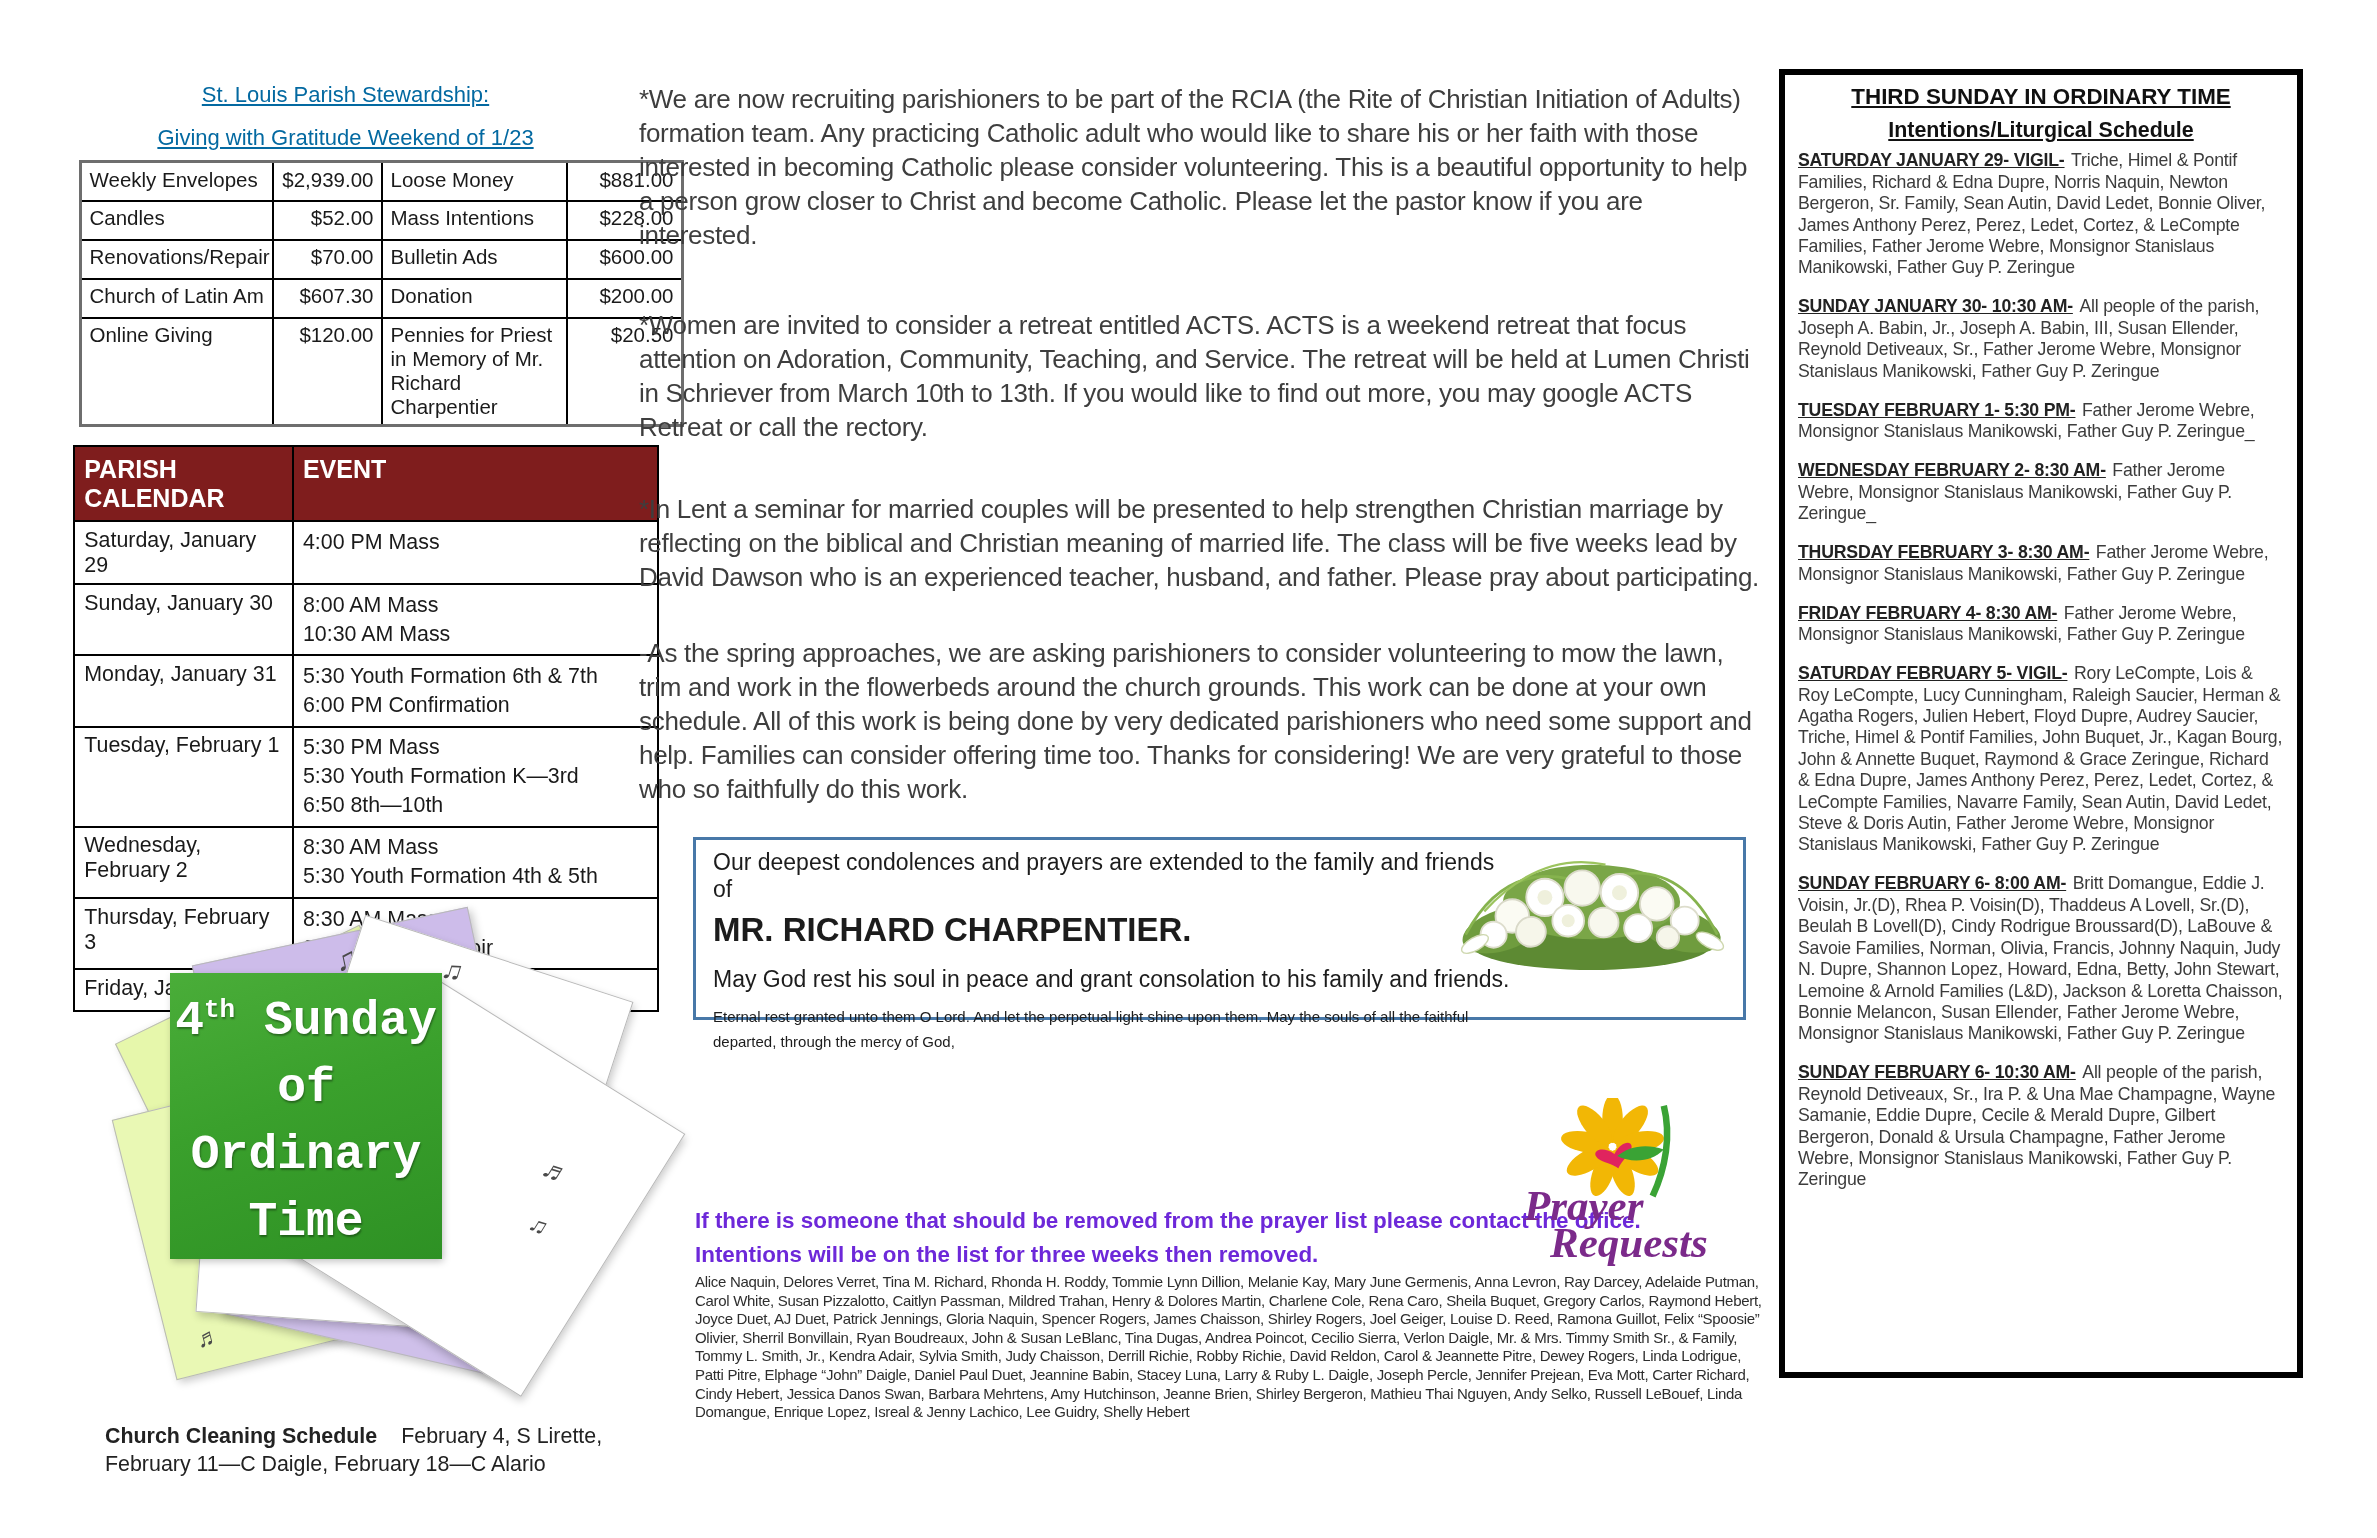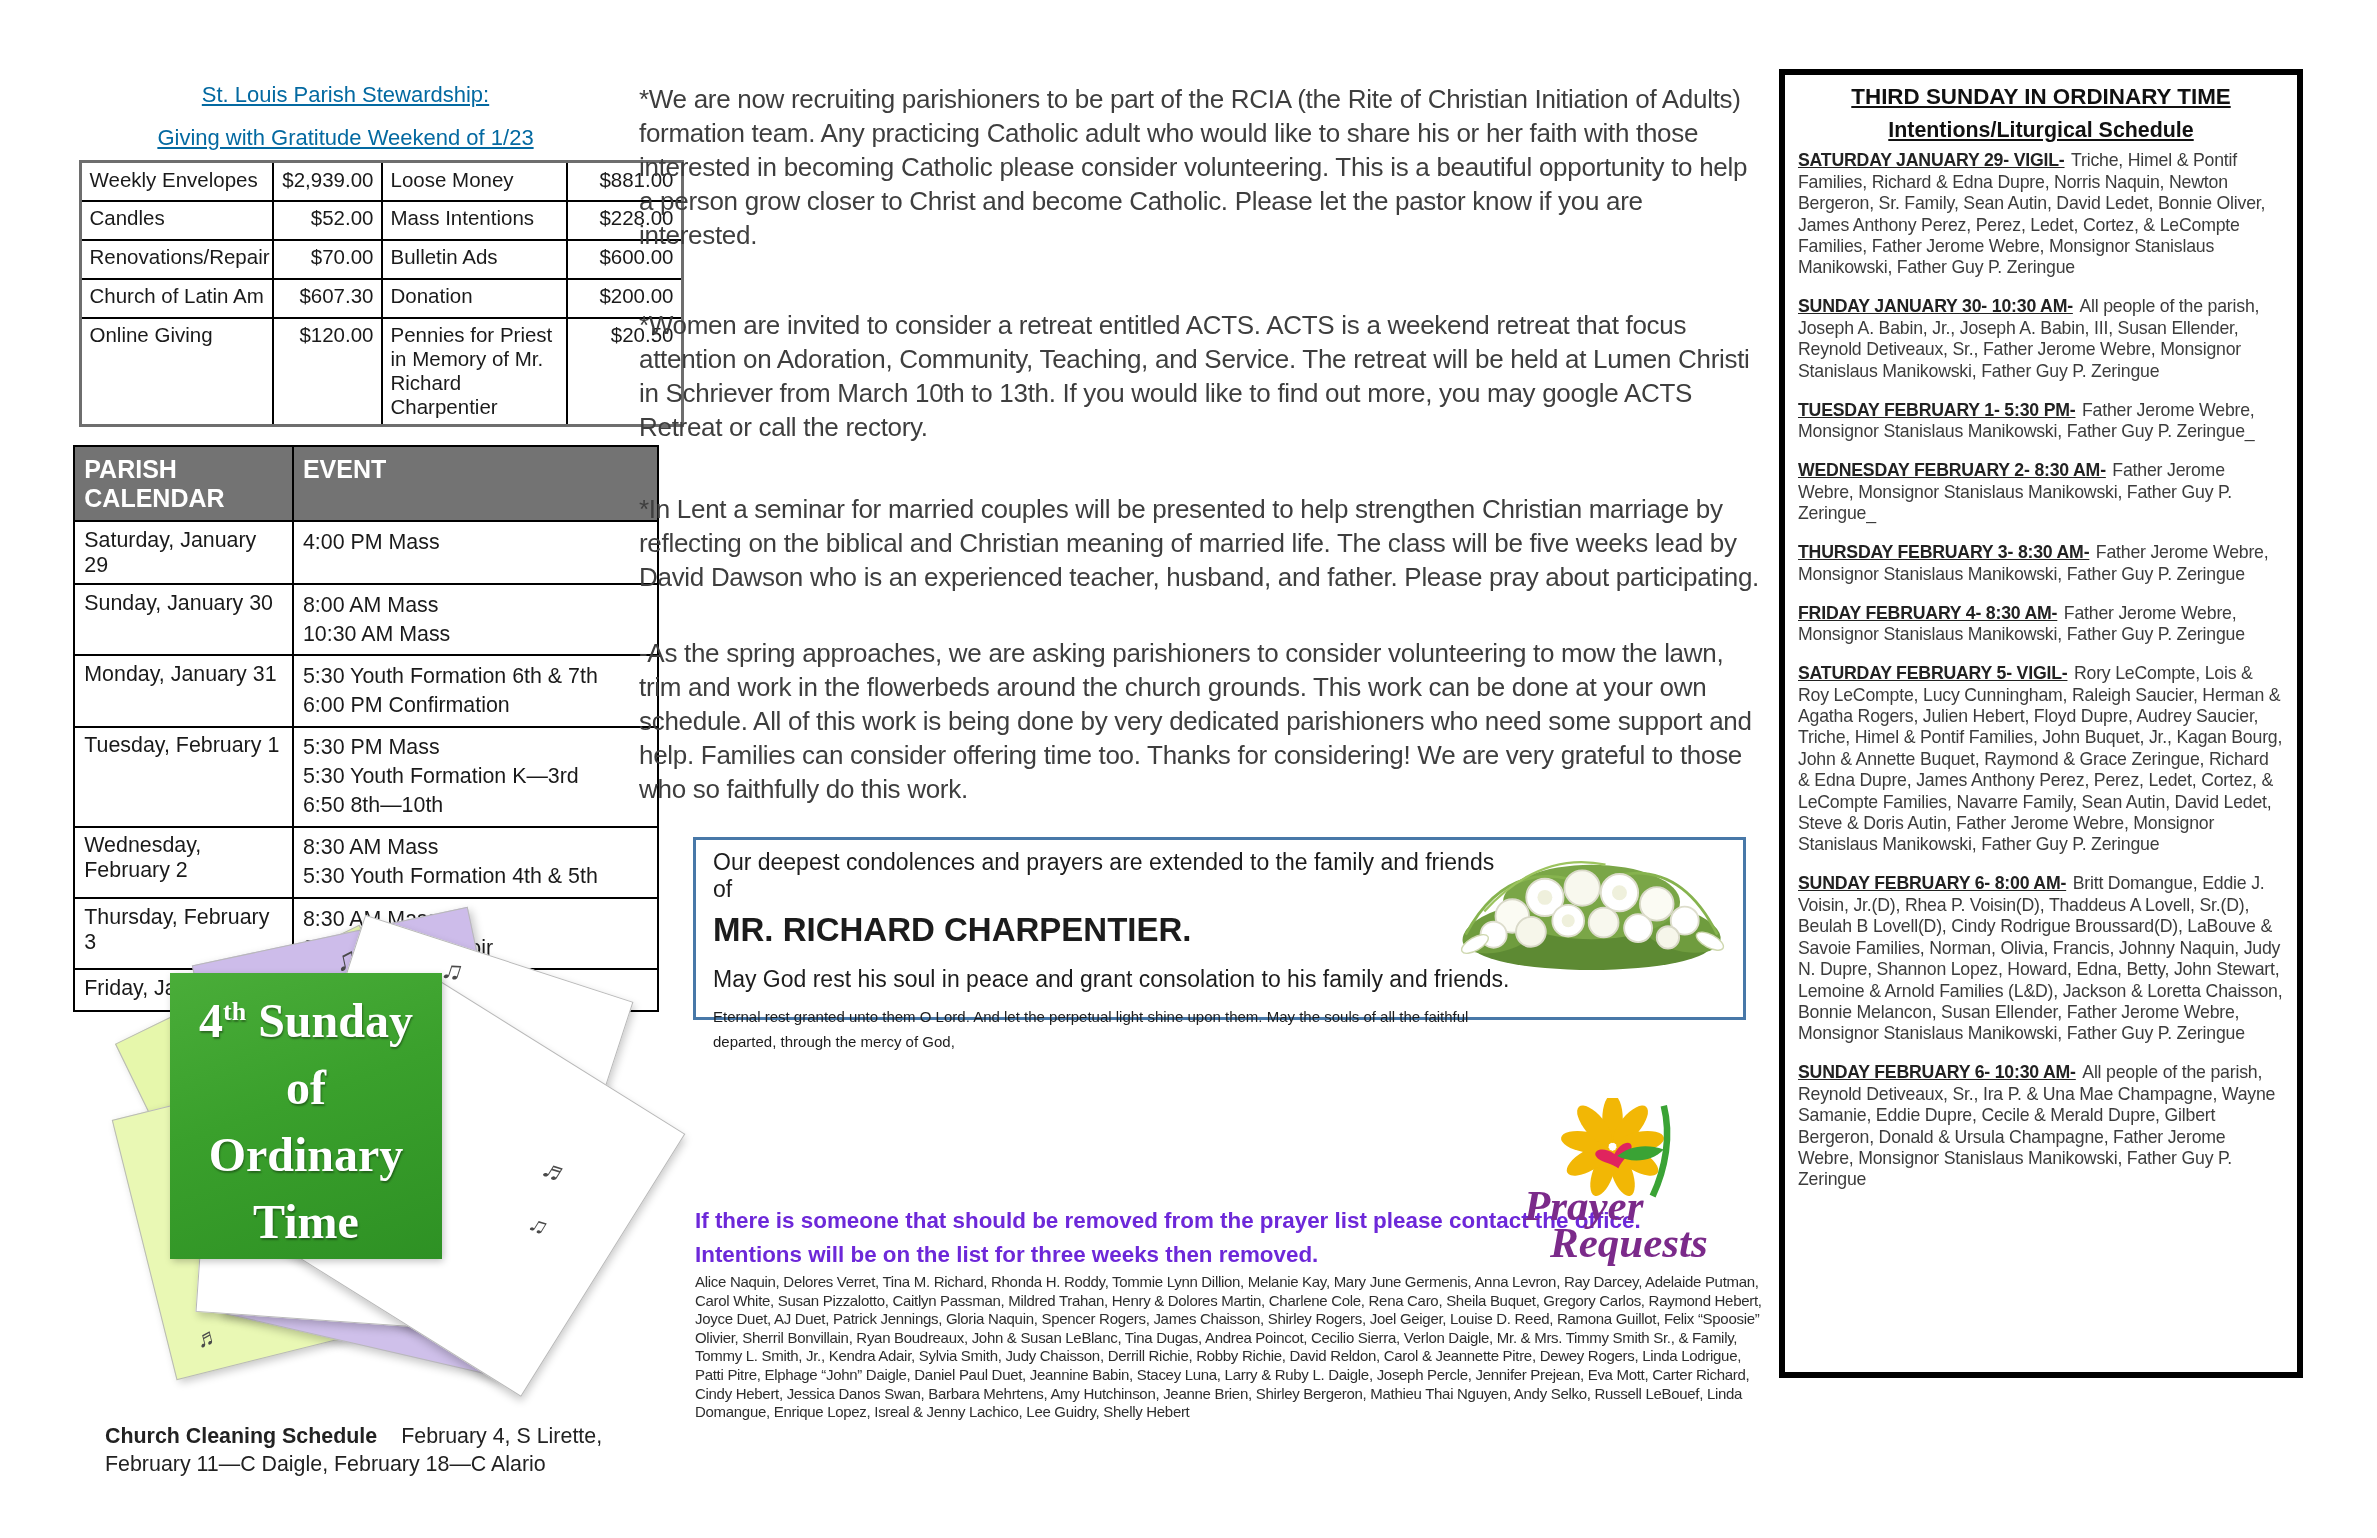--- a/index.html
+++ b/index.html
@@ -14,33 +14,33 @@
              border:3.7px solid #6e6e6e;table-layout:fixed;width:533px;}
   table.stew td{border:2.8px solid #000;font-size:20.5px;padding:4.7px 7.5px;vertical-align:top;
                 overflow:hidden;margin-left:8px;}
   table.stew td.amt{text-align:right;}
   table.stew .c1{width:175px;} table.stew .c2{width:92px;}
   table.stew .c3{width:168px;} table.stew .c4{width:98px;}
 
   table.cal{position:absolute;left:73px;top:445px;border-collapse:collapse;
             border:2.8px solid #000;table-layout:fixed;width:543px;}
   table.cal td{border:2.8px solid #000;font-size:21.4px;padding:5.6px 9.3px;vertical-align:top;}
-  table.cal tr.hd td{background:#737373;color:#fff;font-weight:bold;font-size:25px;padding:7.5px 9.3px;}
+  table.cal tr.hd td{background:#7f1d1d;color:#fff;font-weight:bold;font-size:25px;padding:7.5px 9.3px;}
   table.cal .cc1{width:198px;} table.cal .cc2{width:345px;}
   table.cal .events{white-space:pre-line;line-height:29px;}
 
   
   .sgraph{position:absolute;left:112px;top:900px;width:466px;height:466px;}
   .page{position:absolute;border:0.9px solid #b8b8b8;box-shadow:2.8px 3.7px 8.4px rgba(0,0,0,.22);}
   .page .note{position:absolute;color:#4a4a4a;}
   .gsq{position:absolute;left:58px;top:73px;width:272px;height:286px;
        background:linear-gradient(160deg,#4aad39 0%,#3aa02c 45%,#2e9124 100%);
        box-shadow:1.9px 2.8px 7.5px rgba(0,0,0,.25);
        display:flex;align-items:center;justify-content:center;text-align:center;}
-  .gsq .gtxt{font-family:Liberation Serif, serif;font-weight:bold;color:#fff;
+  .gsq .gtxt{font-family:Liberation Mono, monospace;font-weight:bold;color:#fff;
              font-size:48px;line-height:67px;text-shadow:0.9px 1.9px 1.9px rgba(0,0,0,.35);}
   .gsq sup{font-size:26px;}
 
   .cleaning{position:absolute;left:105px;top:1422px;width:522px;font-size:21.4px;line-height:28px;color:#222;}
   .cleaning .cl-label{font-weight:bold;margin-right:24px;}
 
   
   .para{position:absolute;left:639px;width:1126px;font-size:26px;line-height:34px;
         color:#3e3e3e;letter-spacing:-0.3px;}
   .cbox{position:absolute;left:693px;top:837px;width:1053px;height:183px;

